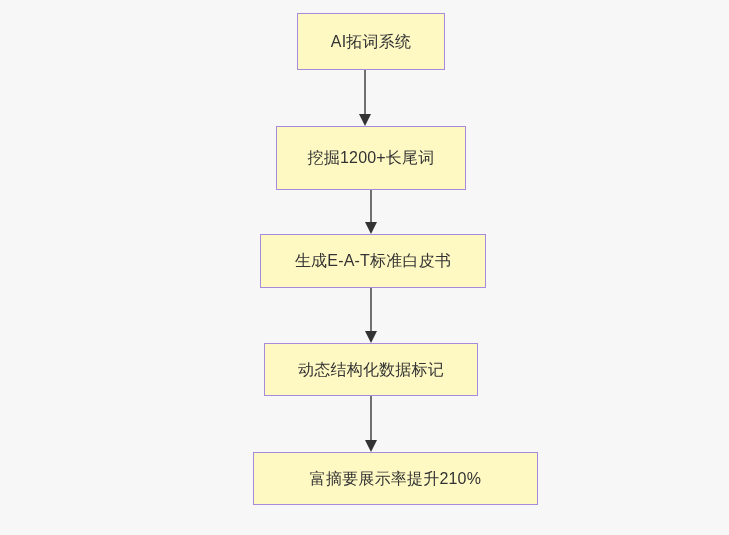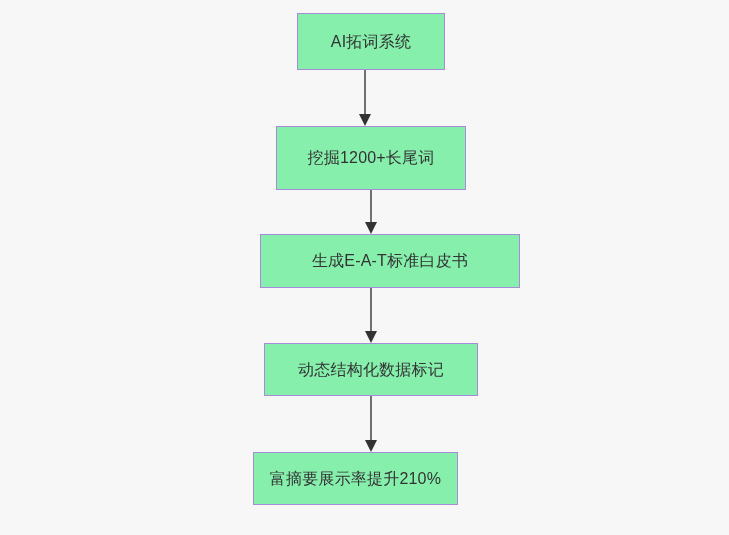--- a/index.html
+++ b/index.html
@@ -14,21 +14,21 @@
     overflow: hidden;
   }
   #flowchart {
     position: relative;
     width: 729px;
     height: 535px;
   }
   .node {
     position: absolute;
     box-sizing: border-box;
-    background: #86efac;
+    background: #fef9c3;
     border: 1.6px solid #a78bda;
     display: flex;
     align-items: center;
     justify-content: center;
     color: #333333;
     font-size: 16px;
     line-height: 1.2;
     letter-spacing: 0.2px;
     white-space: nowrap;
     z-index: 2;
@@ -76,25 +76,25 @@
   </svg>
 
   <div class="node" style="left:297px; top:13px; width:148px; height:57px;">
     <span class="node-label">AI拓词系统</span>
   </div>
 
   <div class="node" style="left:276px; top:126px; width:190px; height:64px;">
     <span class="node-label">挖掘1200+长尾词</span>
   </div>
 
-  <div class="node" style="left:260px; top:234px; width:260px; height:54px;">
+  <div class="node" style="left:260px; top:234px; width:226px; height:54px;">
     <span class="node-label">生成E-A-T标准白皮书</span>
   </div>
 
   <div class="node" style="left:264px; top:343px; width:214px; height:53px;">
     <span class="node-label">动态结构化数据标记</span>
   </div>
 
-  <div class="node" style="left:253px; top:452px; width:205px; height:53px;">
+  <div class="node" style="left:253px; top:452px; width:285px; height:53px;">
     <span class="node-label">富摘要展示率提升210%</span>
   </div>
 
 </div>
 
 </body></html>

